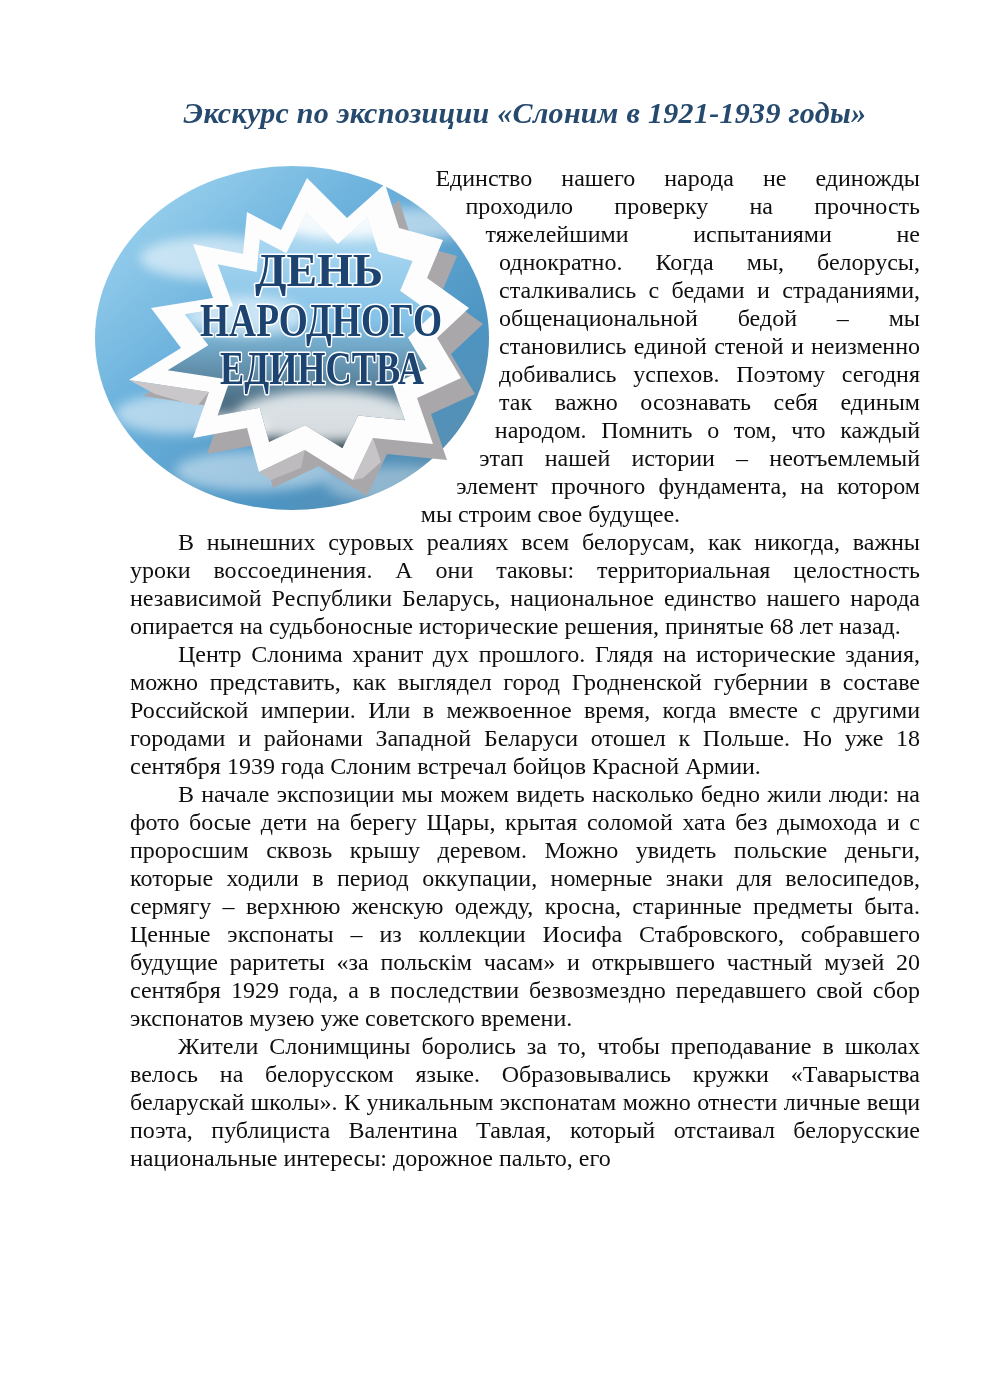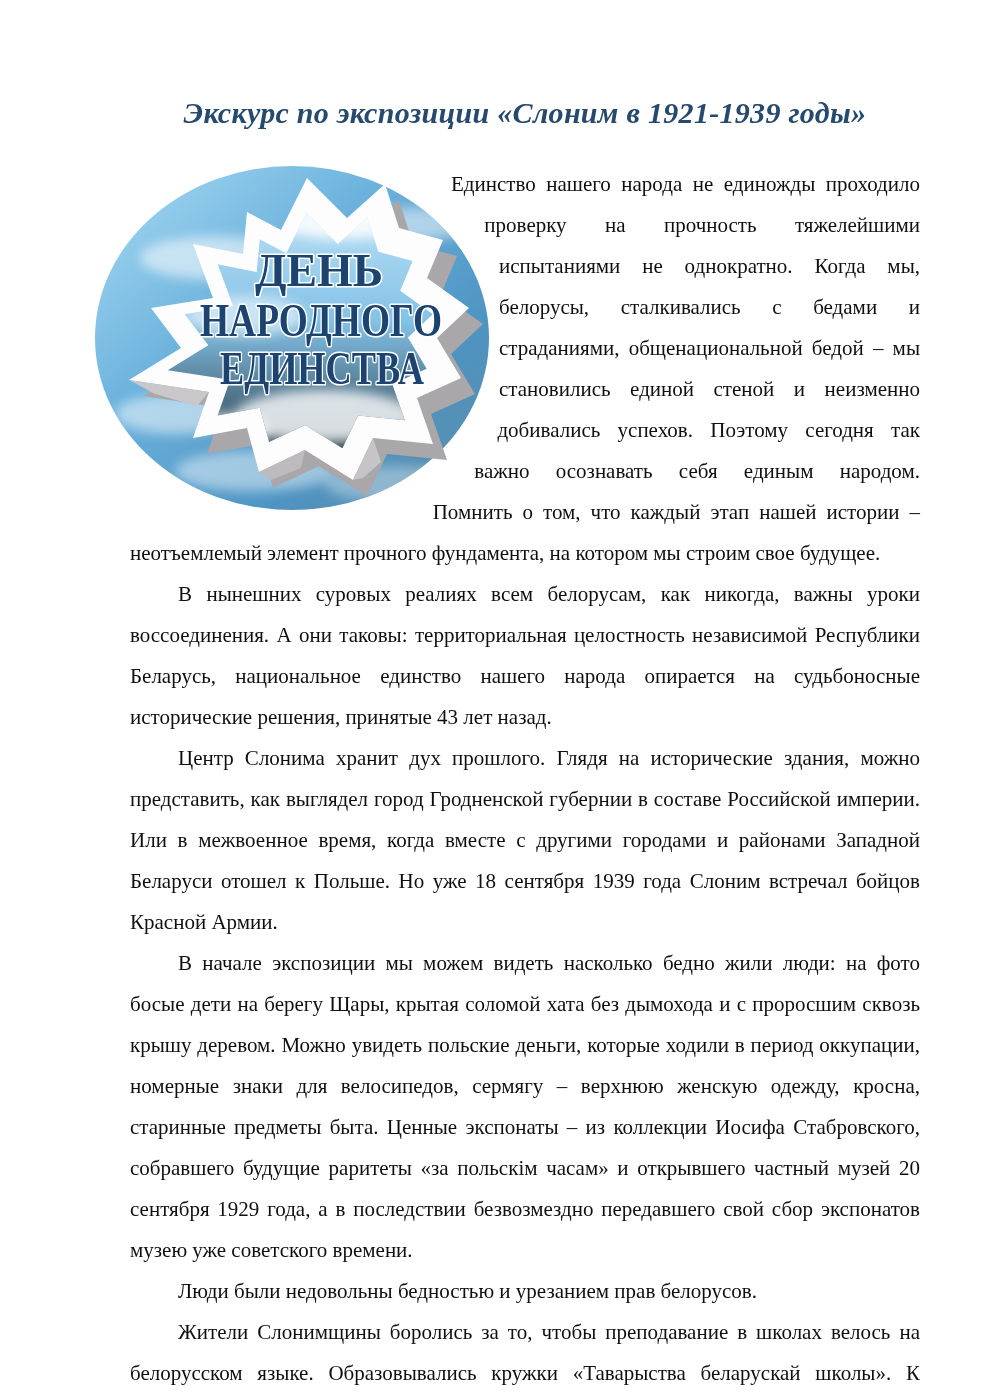--- a/index.html
+++ b/index.html
@@ -30,22 +30,22 @@
     float:left;
     width:394px; height:344px;
     margin:2px 10px 8px -35px;
     shape-outside: ellipse(50% 50% at 50% 50%);
     shape-margin:12px;
     text-decoration:underline;
   }
   .logo-float svg { display:block; width:394px; height:344px; }
   p.body-par {
     margin:0;
-    font-size:21px;
-    line-height:41px;
+    font-size:24px;
+    line-height:28px;
     text-align:justify;
   }
   p.indent { text-indent:48px; }
   .logo-text {
     font-family:"Liberation Serif","DejaVu Serif",serif;
     font-weight:bold;
     paint-order:stroke;
     stroke:#ffffff;
     stroke-width:3.2px;
     stroke-linejoin:round;
@@ -113,20 +113,19 @@
 
         <g fill="#1d4470">
           <text class="logo-text" x="224" y="120" font-size="47" text-anchor="middle" textLength="128" lengthAdjust="spacingAndGlyphs">ДЕНЬ</text>
           <text class="logo-text" x="226" y="170" font-size="47" text-anchor="middle" textLength="242" lengthAdjust="spacingAndGlyphs">НАРОДНОГО</text>
           <text class="logo-text" x="227" y="218" font-size="47" text-anchor="middle" textLength="204" lengthAdjust="spacingAndGlyphs">ЕДИНСТВА</text>
         </g>
       </svg>
     </div>
 
     <p class="body-par">Единство нашего народа не единожды проходило проверку на прочность тяжелейшими испытаниями не однократно. Когда мы, белорусы, сталкивались с бедами и страданиями, общенациональной бедой – мы становились единой стеной и неизменно добивались успехов. Поэтому сегодня так важно осознавать себя единым народом. Помнить о том, что каждый этап нашей истории – неотъемлемый элемент прочного фундамента, на котором мы строим свое будущее.</p>
-    <p class="body-par indent">В нынешних суровых реалиях всем белорусам, как никогда, важны уроки воссоединения. А они таковы: территориальная целостность независимой Республики Беларусь, национальное единство нашего народа опирается на судьбоносные исторические решения, принятые 43 лет назад.</p>
+    <p class="body-par indent">В нынешних суровых реалиях всем белорусам, как никогда, важны уроки воссоединения. А они таковы: территориальная целостность независимой Республики Беларусь, национальное единство нашего народа опирается на судьбоносные исторические решения, принятые 68 лет назад.</p>
     <p class="body-par indent">Центр Слонима хранит дух прошлого. Глядя на исторические здания, можно представить, как выглядел город Гродненской губернии в составе Российской империи. Или в межвоенное время, когда вместе с другими городами и районами Западной Беларуси отошел к Польше. Но уже 18 сентября 1939 года Слоним встречал бойцов Красной Армии.</p>
     <p class="body-par indent">В начале экспозиции мы можем видеть насколько бедно жили люди: на фото босые дети на берегу Щары, крытая соломой хата без дымохода и с проросшим сквозь крышу деревом. Можно увидеть польские деньги, которые ходили в период оккупации, номерные знаки для велосипедов, сермягу – верхнюю женскую одежду, кросна, старинные предметы быта. Ценные экспонаты – из коллекции Иосифа Стабровского, собравшего будущие раритеты «за польскім часам» и открывшего частный музей 20 сентября 1929 года, а в последствии безвозмездно передавшего свой сбор экспонатов музею уже советского времени.</p>
-    <p class="body-par indent">Люди были недовольны бедностью и урезанием прав белорусов.</p>
     <p class="body-par indent">Жители Слонимщины боролись за то, чтобы преподавание в школах велось на белорусском языке. Образовывались кружки «Таварыства беларускай школы». К уникальным экспонатам можно отнести личные вещи поэта, публициста Валентина Тавлая, который отстаивал белорусские национальные интересы: дорожное пальто, его</p>
 
   </div>
 </div>
 
 </body></html>

